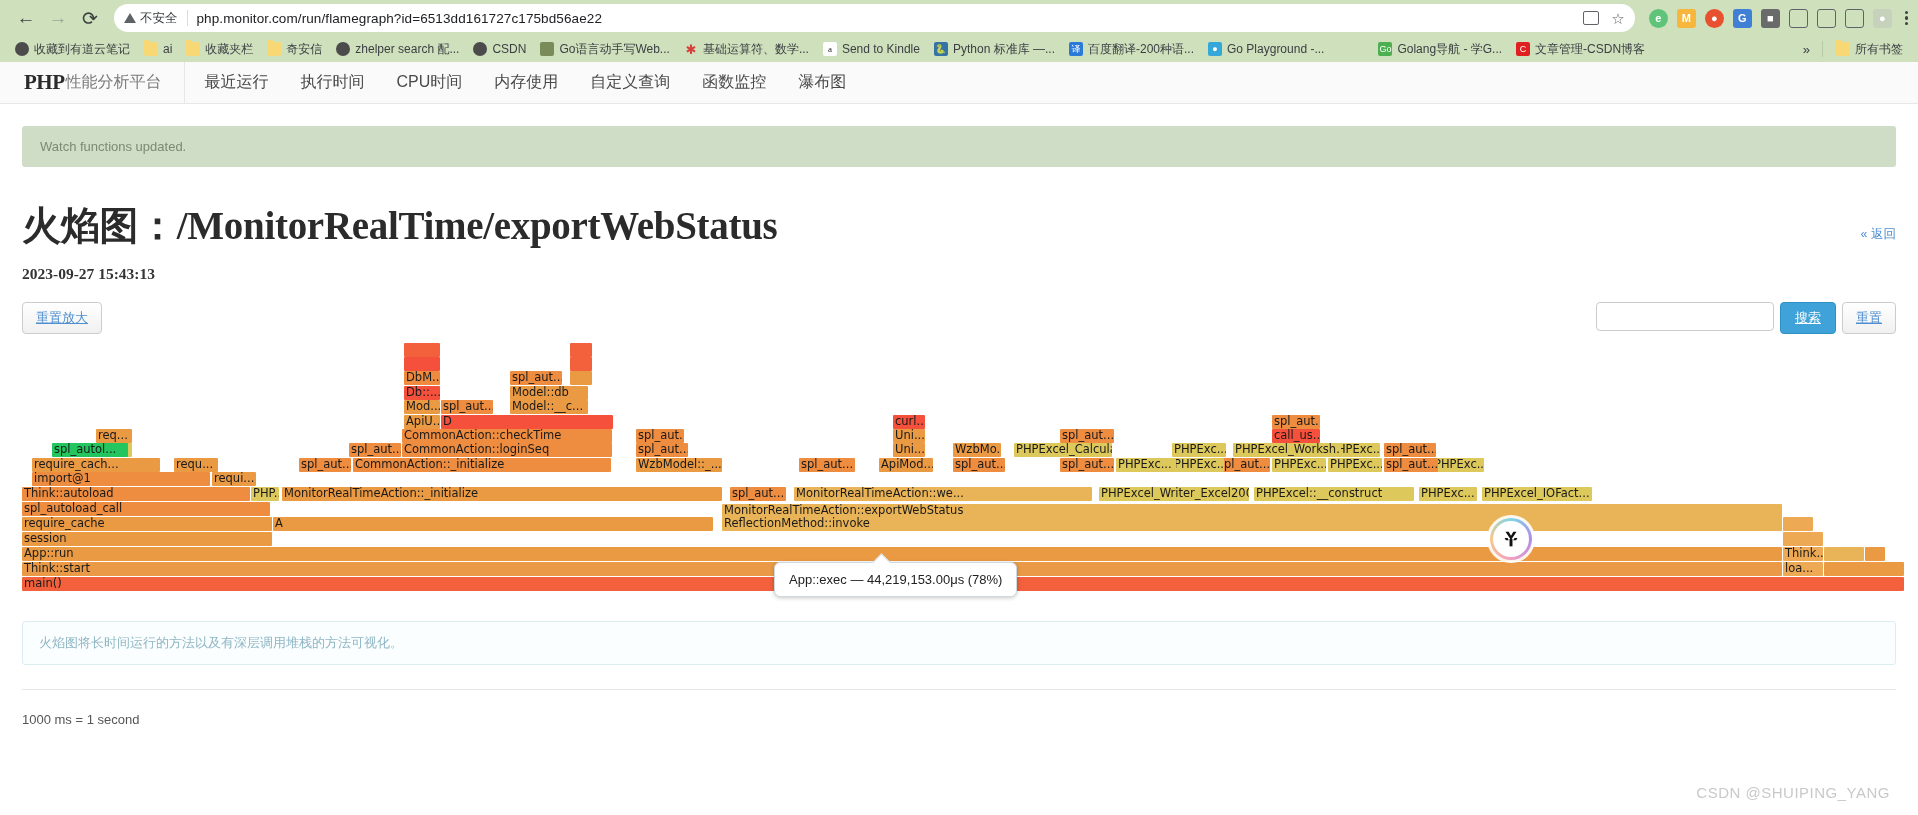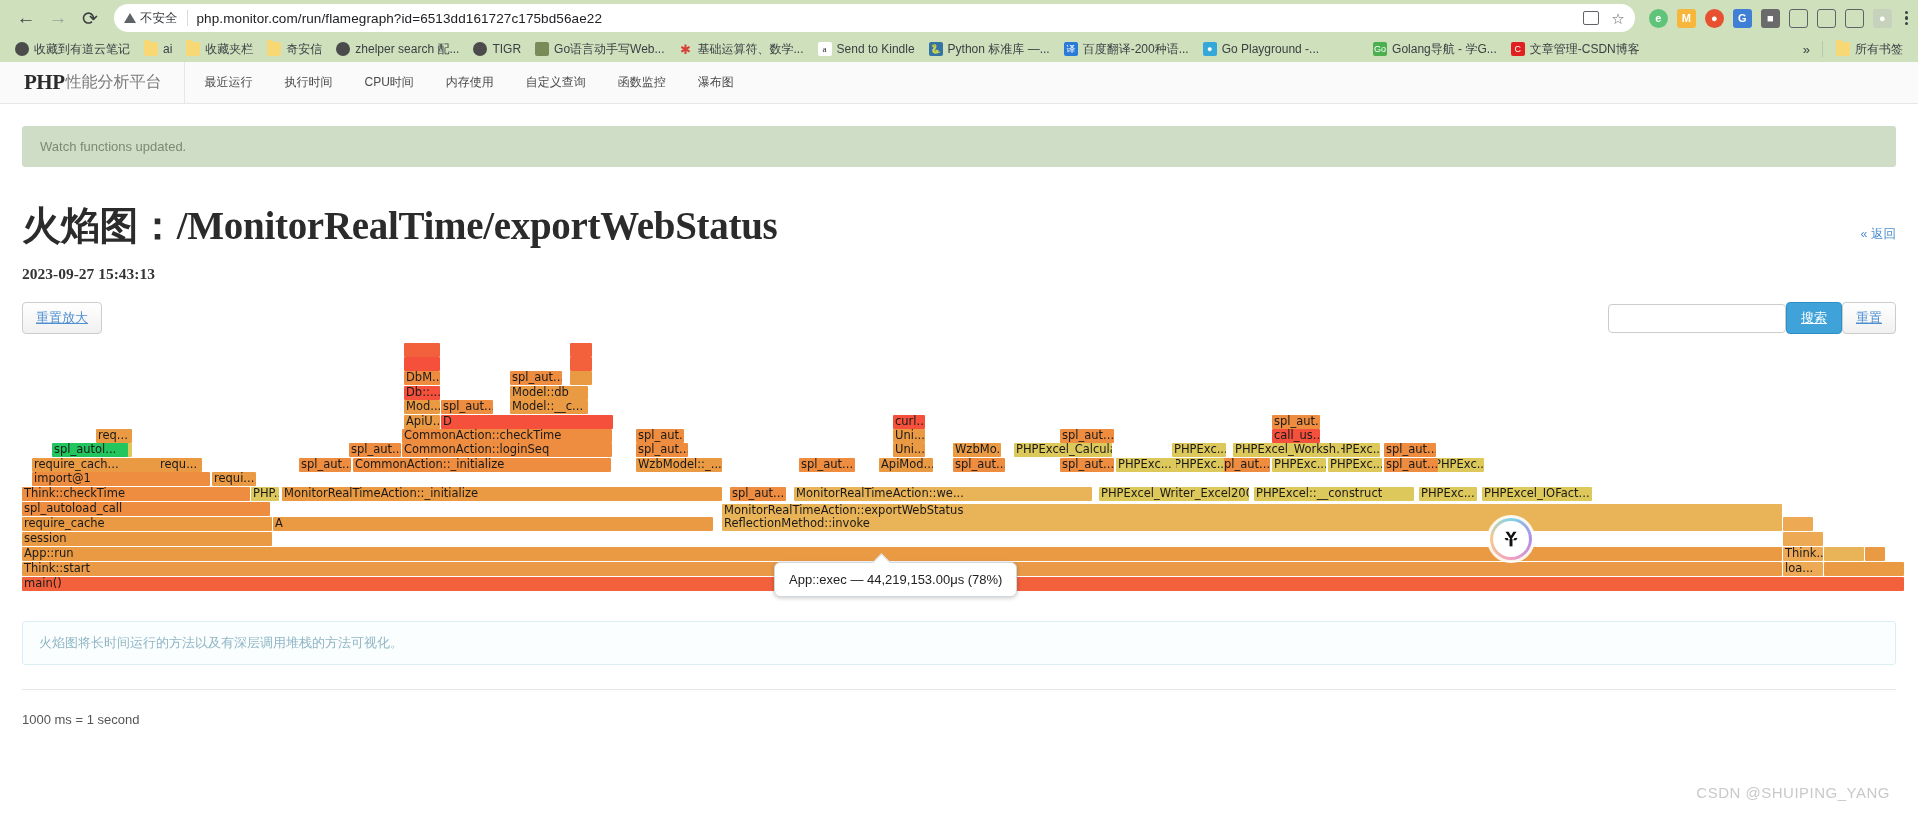--- a/index.html
+++ b/index.html
@@ -70,21 +70,21 @@
     display:flex; align-items:stretch; padding-left:18px;
   }
   .brand {
     display:flex; align-items:center; padding:0 22px 0 6px;
     border-right:1px solid #e7e7e7; margin-right:4px;
   }
   .brand-php { font-family:"Liberation Serif", serif; font-weight:bold; font-size:21px; color:#2b2b2b; letter-spacing:-0.5px;}
   .brand-rest { font-size:16px; color:#7a7a7a; margin-left:1px; }
   .navitem {
     display:flex; align-items:center; padding:0 16px;
-    font-size:12px; color:#4a4a4a; cursor:default;
+    font-size:16px; color:#4a4a4a; cursor:default;
   }
 
   
   .page { padding:0 22px; }
   .alert {
     margin-top:22px; background:#cfdcc6; color:#7b8a74;
     font-size:13px; padding:13px 18px; border-radius:3px;
   }
   .title-row { display:flex; align-items:flex-end; margin-top:32px; }
   h1.title {
@@ -97,21 +97,21 @@
     margin-top:12px; font-size:15.5px; font-weight:bold;
     font-family:"Liberation Serif", serif; color:#333;
   }
 
   .controls { display:flex; align-items:center; margin-top:20px; height:30px;text-decoration:underline; }
   .btn {
     border:1px solid #ccc; background:linear-gradient(#fff,#f0f0f0);
     border-radius:4px; font-size:13px; padding:6px 13px; color:#333;
   }
   .btn a { color:#4f8fd0; text-decoration:underline; }
-  .ctrl-right { margin-left:auto; display:flex; align-items:center; }
+  .ctrl-right { margin-left:auto; display:flex; gap:6px; }
   .search-input {
     width:178px; height:29px; border:1px solid #ccc; border-radius:4px;
     background:#fff; font-size:13px; padding:0 8px;
   }
   .btn-primary {
     background:#3fa2d8; border:1px solid #2e8fc4; color:#fff;
     border-radius:4px; font-size:13px; padding:6px 14px;
   }
   .btn-primary u { color:#fff; }
 
@@ -222,21 +222,21 @@
     <div class="bm">
         <span class="bm-ico folder"></span>
         <span class="bm-label">奇安信</span>
       </div>
     <div class="bm">
         <span class="bm-ico globe"></span>
         <span class="bm-label">zhelper search 配...</span>
       </div>
     <div class="bm">
         <span class="bm-ico globe"></span>
-        <span class="bm-label">TIGR</span>
+        <span class="bm-label">CSDN</span>
       </div>
     <div class="bm">
         <span class="bm-ico" style="background:#7a8b5a;"></span>
         <span class="bm-label">Go语言动手写Web...</span>
       </div>
     <div class="bm">
         <span class="bm-ico" style="background:none;color:#d8403a;font-size:13px;">✱</span>
         <span class="bm-label">基础运算符、数学...</span>
       </div>
     <div class="bm">
@@ -352,33 +352,33 @@
       <div class="frame" style="left: 1194px; top: 115px; width: 54px; height: 14px; background: rgb(238, 140, 63);">spl_aut...</div>
       <div class="frame" style="left: 1150px; top: 115px; width: 52px; height: 14px; background: rgb(221, 200, 92);">PHPExc...</div>
       <div class="frame" style="left: 1094px; top: 115px; width: 60px; height: 14px; background: rgb(221, 200, 92);">PHPExc...</div>
       <div class="frame" style="left: 1038px; top: 115px; width: 54px; height: 14px; background: rgb(238, 140, 63);">spl_aut...</div>
       <div class="frame" style="left: 931px; top: 115px; width: 52px; height: 14px; background: rgb(238, 140, 63);">spl_aut...</div>
       <div class="frame" style="left: 857px; top: 115px; width: 54px; height: 14px; background: rgb(235, 154, 68);">ApiMod...</div>
       <div class="frame" style="left: 777px; top: 115px; width: 56px; height: 14px; background: rgb(238, 140, 63);">spl_aut...</div>
       <div class="frame" style="left: 614px; top: 115px; width: 86px; height: 14px; background: rgb(235, 154, 68);">WzbModel::_...</div>
       <div class="frame" style="left: 331px; top: 115px; width: 258px; height: 14px; background: rgb(238, 140, 63);">CommonAction::_initialize</div>
       <div class="frame" style="left: 277px; top: 115px; width: 52px; height: 14px; background: rgb(238, 140, 63);">spl_aut...</div>
-      <div class="frame" style="left: 136px; top: 115px; width: 44px; height: 14px; background: rgb(235, 154, 68);">requ...</div>
+      <div class="frame" style="left: 152px; top: 115px; width: 44px; height: 14px; background: rgb(235, 154, 68);">requ...</div>
       <div class="frame" style="left: 10px; top: 115px; width: 128px; height: 14px; background: rgb(235, 154, 68);">require_cach...</div>
       <div class="frame" style="left: 190px; top: 129px; width: 44px; height: 14px; background: rgb(235, 154, 68);">requi...</div>
       <div class="frame" style="left: 10px; top: 129px; width: 178px; height: 14px; background: rgb(238, 140, 63);">import@1</div>
       <div class="frame" style="left: 1460px; top: 144px; width: 110px; height: 14px; background: rgb(221, 200, 92);">PHPExcel_IOFact...</div>
       <div class="frame" style="left: 1397px; top: 144px; width: 58px; height: 14px; background: rgb(221, 200, 92);">PHPExc...</div>
       <div class="frame" style="left: 1232px; top: 144px; width: 160px; height: 14px; background: rgb(221, 200, 92);">PHPExcel::__construct</div>
       <div class="frame" style="left: 1077px; top: 144px; width: 150px; height: 14px; background: rgb(221, 200, 92);">PHPExcel_Writer_Excel2007:...</div>
       <div class="frame" style="left: 772px; top: 144px; width: 298px; height: 14px; background: rgb(233, 179, 87);">MonitorRealTimeAction::we...</div>
       <div class="frame" style="left: 708px; top: 144px; width: 56px; height: 14px; background: rgb(238, 140, 63);">spl_aut...</div>
       <div class="frame" style="left: 260px; top: 144px; width: 440px; height: 14px; background: rgb(235, 154, 68);">MonitorRealTimeAction::_initialize</div>
       <div class="frame" style="left: 229px; top: 144px; width: 28px; height: 14px; background: rgb(221, 200, 92);">PHP...</div>
-      <div class="frame" style="left: 0px; top: 144px; width: 228px; height: 14px; background: rgb(238, 140, 63);">Think::checkTime</div>
+      <div class="frame" style="left: 0px; top: 144px; width: 228px; height: 14px; background: rgb(238, 140, 63);">Think::autoload</div>
       <div class="frame" style="left: 700px; top: 161px; width: 1060px; height: 14px; background: rgb(233, 179, 87);">MonitorRealTimeAction::exportWebStatus</div>
       <div class="frame" style="left: 0px; top: 159px; width: 6px; height: 14px; background: rgb(233, 179, 87);"></div>
       <div class="frame" style="left: 0px; top: 159px; width: 248px; height: 14px; background: rgb(238, 140, 63);">spl_autoload_call</div>
       <div class="frame" style="left: 1761px; top: 174px; width: 30px; height: 14px; background: rgb(237, 169, 84);"></div>
       <div class="frame" style="left: 700px; top: 174px; width: 1060px; height: 14px; background: rgb(233, 179, 87);">ReflectionMethod::invoke</div>
       <div class="frame" style="left: 251px; top: 174px; width: 440px; height: 14px; background: rgb(235, 154, 68);">A</div>
       <div class="frame" style="left: 0px; top: 174px; width: 250px; height: 14px; background: rgb(235, 154, 68);">require_cache</div>
       <div class="frame" style="left: 1761px; top: 189px; width: 40px; height: 14px; background: rgb(237, 169, 84);"></div>
       <div class="frame" style="left: 0px; top: 189px; width: 250px; height: 14px; background: rgb(235, 154, 68);">session</div>
       <div class="frame" style="left: 1843px; top: 204px; width: 20px; height: 14px; background: rgb(235, 154, 68);"></div>

